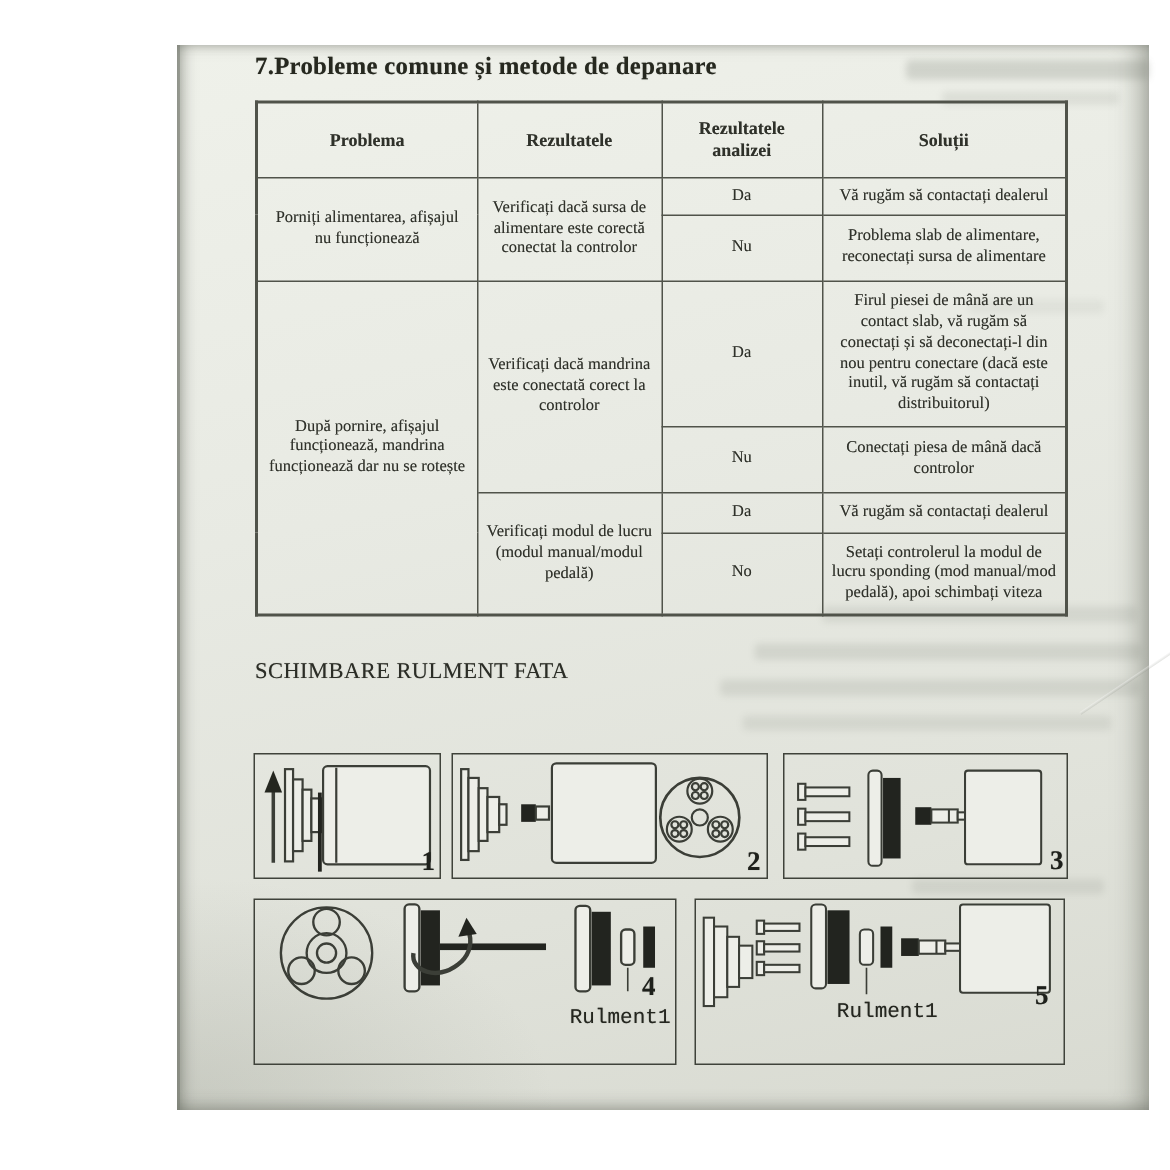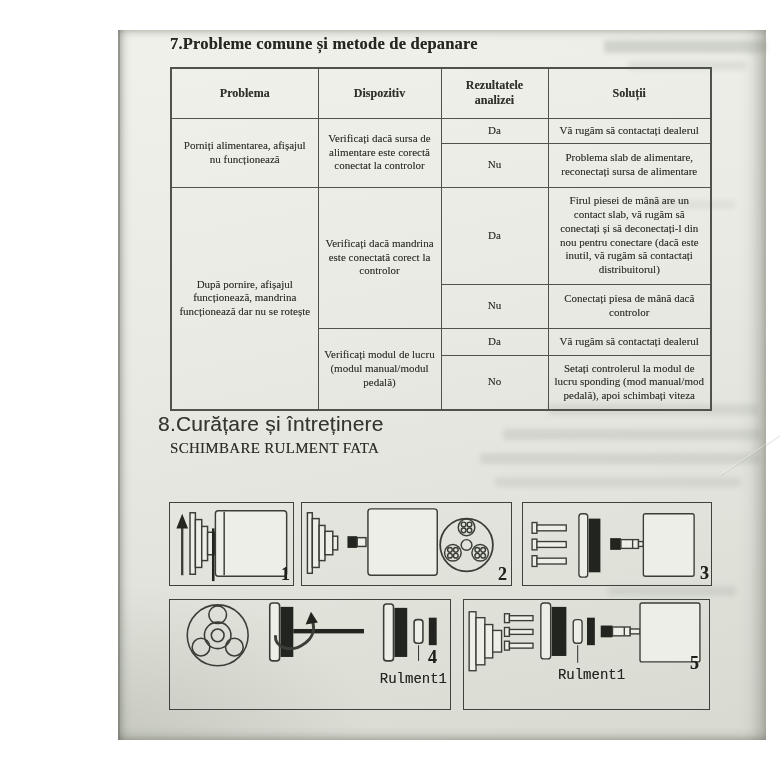--- a/index.html
+++ b/index.html
@@ -93,21 +93,21 @@
     <table class="tbl">
       <colgroup>
         <col style="width:147px">
           <col style="width:123px">
           <col style="width:107px">
           <col style="width:163px">
       </colgroup>
       <tbody>
           <tr style="height:50px">
         <th>Problema</th>
-        <th>Dispozitiv</th>
+        <th>Rezultatele</th>
         <th>Rezultatele analizei</th>
         <th>Soluții</th>
       </tr>
       <tr style="height:25px">
         <td rowspan="2">Porniți alimentarea, afișajul nu funcționează</td>
         <td rowspan="2">Verificați dacă sursa de alimentare este corectă conectat la controlor</td>
         <td>Da</td>
         <td>Vă rugăm să contactați dealerul</td>
       </tr>
       <tr style="height:44px">
@@ -129,21 +129,20 @@
         <td>Da</td>
         <td>Vă rugăm să contactați dealerul</td>
       </tr>
       <tr style="height:55px">
         <td>No</td>
         <td>Setați controlerul la modul de lucru sponding (mod manual/mod pedală), apoi schimbați viteza</td>
       </tr>
     </tbody>
       </table>
 
-    <div class="h8">8.Curățare și întreținere</div>
     <div class="sub1">SCHIMBARE RULMENT FATA</div>
 
     <div class="panel" style="left:51px;top:472px;width:125px;height:84px">
       <svg viewBox="0 0 125 84">
         <g stroke="#3b3e37" stroke-width="1.5" fill="#edeee8">
           <line x1="12" y1="74" x2="12" y2="22" stroke-width="2.4" fill="none"></line>
           <polygon points="12,11 6,26 18,26" fill="#24261f" stroke="none"></polygon>
           <rect x="20" y="10" width="5.5" height="63"></rect>
           <rect x="25.5" y="17" width="6.5" height="49"></rect>
           <rect x="32" y="24" width="6" height="35"></rect>

